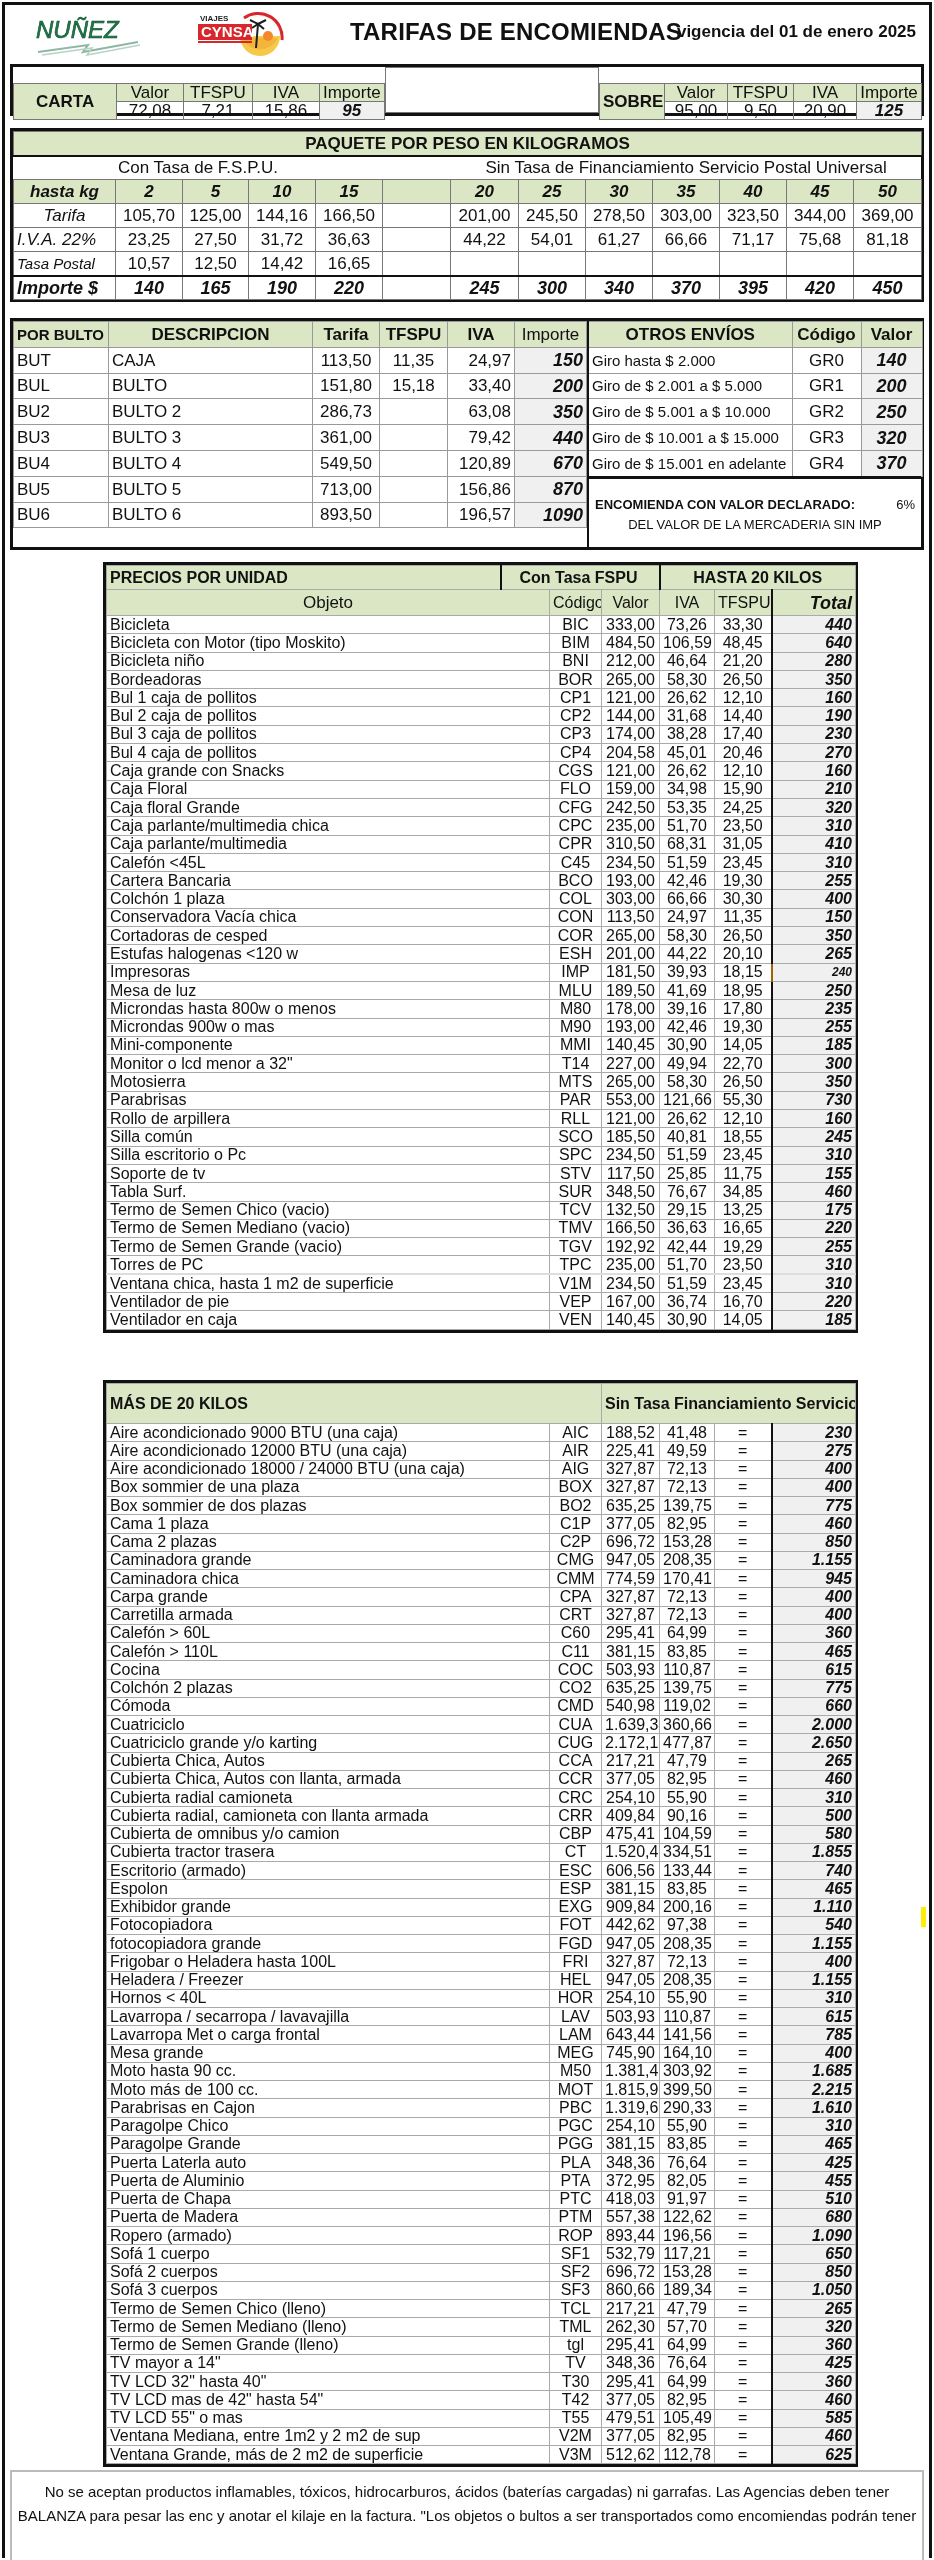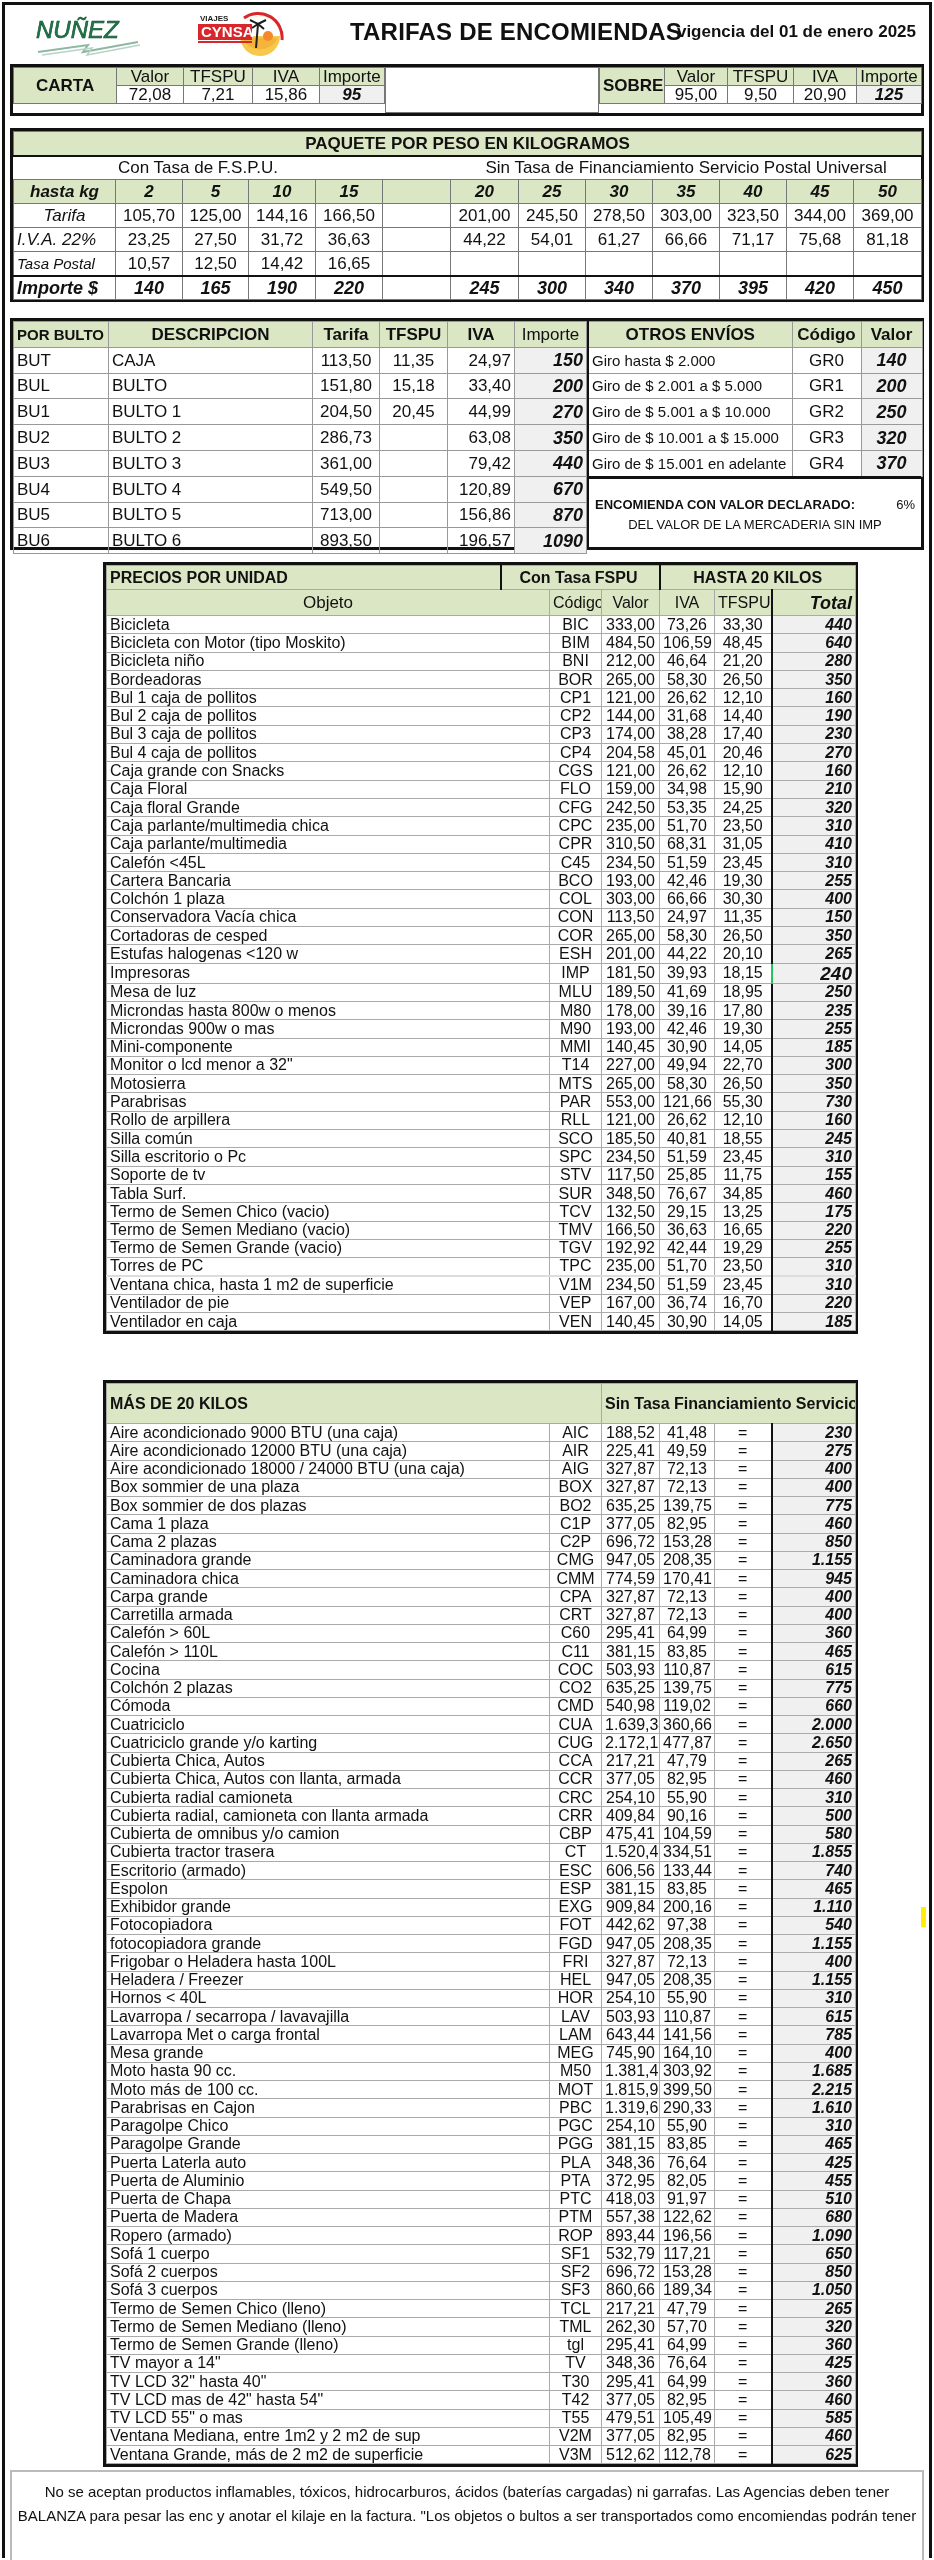--- a/index.html
+++ b/index.html
@@ -21,21 +21,21 @@
 
   
   .header { position: absolute; left: 10px; top: 8px; width: 914px; height: 50px; }
   .logo-nunez { position: absolute; left: 18px; top: 4px; width: 120px; height: 44px; }
   .logo-cynsa { position: absolute; left: 170px; top: 2px; width: 110px; height: 48px; }
   .title { position: absolute; left: 340px; top: 10px; font-size: 24px; font-weight: bold; letter-spacing: 0.2px; }
   .vigencia { position: absolute; right: 8px; top: 14px; font-size: 17px; font-weight: bold; }
 
   
   .carta-wrap { position: absolute; left: 10px; top: 64px; width: 914px; height: 52px; border: 3px solid #111; }
-  .carta-wrap table { position: absolute; top: 0; height: 34px; }
+  .carta-wrap table { position: absolute; top: 16px; height: 34px; }
   .carta-wrap td { border: 1px solid #777; font-size: 17px; }
 
   
   .paq { position: absolute; left: 10px; top: 128px; width: 914px; height: 174px; border: 3px solid #111; }
   .paq td { border: 1px solid #777; font-size: 17px; height: 24px; }
 
   
   .bult { position: absolute; left: 10px; top: 318px; width: 914px; height: 232px; border: 3px solid #111; }
   .bult td { border: 1px solid #999; font-size: 17px; height: 25.8px; }
 
@@ -267,28 +267,20 @@
         </tr>
         <tr>
           <td class="l">BUL</td>
           <td class="l">BULTO</td>
           <td class="c">151,80</td>
           <td class="c">15,18</td>
           <td class="r">33,40</td>
           <td class="r bi shade" style="font-size:18px;">200</td>
         </tr>
         <tr>
-          <td class="l">BU1</td>
-          <td class="l">BULTO 1</td>
-          <td class="c">204,50</td>
-          <td class="c">20,45</td>
-          <td class="r">44,99</td>
-          <td class="r bi shade" style="font-size:18px;">270</td>
-        </tr>
-        <tr>
           <td class="l">BU2</td>
           <td class="l">BULTO 2</td>
           <td class="c">286,73</td>
           <td class="c"></td>
           <td class="r">63,08</td>
           <td class="r bi shade" style="font-size:18px;">350</td>
         </tr>
         <tr>
           <td class="l">BU3</td>
           <td class="l">BULTO 3</td>
@@ -545,21 +537,21 @@
           <td class="c">44,22</td>
           <td class="c">20,10</td>
           <td class="r bi shade" style="border-left:2px solid #111; font-size:16px;">265</td>
         </tr>
         <tr>
           <td class="l" colspan="2">Impresoras</td>
           <td class="c">IMP</td>
           <td class="c">181,50</td>
           <td class="c">39,93</td>
           <td class="c">18,15</td>
-          <td class="r bi shade" style="border-left:2px solid #22c55e; font-size:19px;">240</td>
+          <td class="r bi shade" style="border-left:2px solid #a16207; font-size:12px;">240</td>
         </tr>
         <tr>
           <td class="l" colspan="2">Mesa de luz</td>
           <td class="c">MLU</td>
           <td class="c">189,50</td>
           <td class="c">41,69</td>
           <td class="c">18,95</td>
           <td class="r bi shade" style="border-left:2px solid #111; font-size:16px;">250</td>
         </tr>
         <tr>

